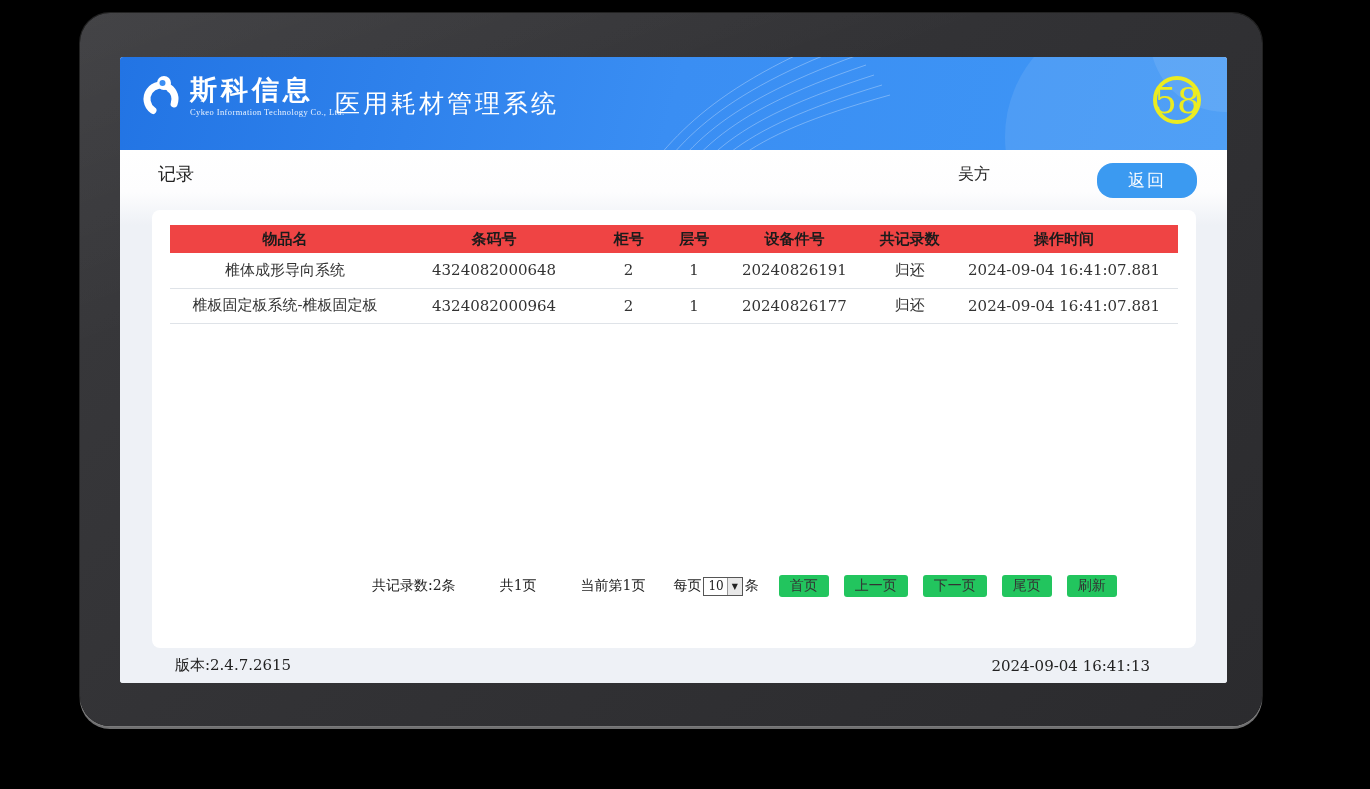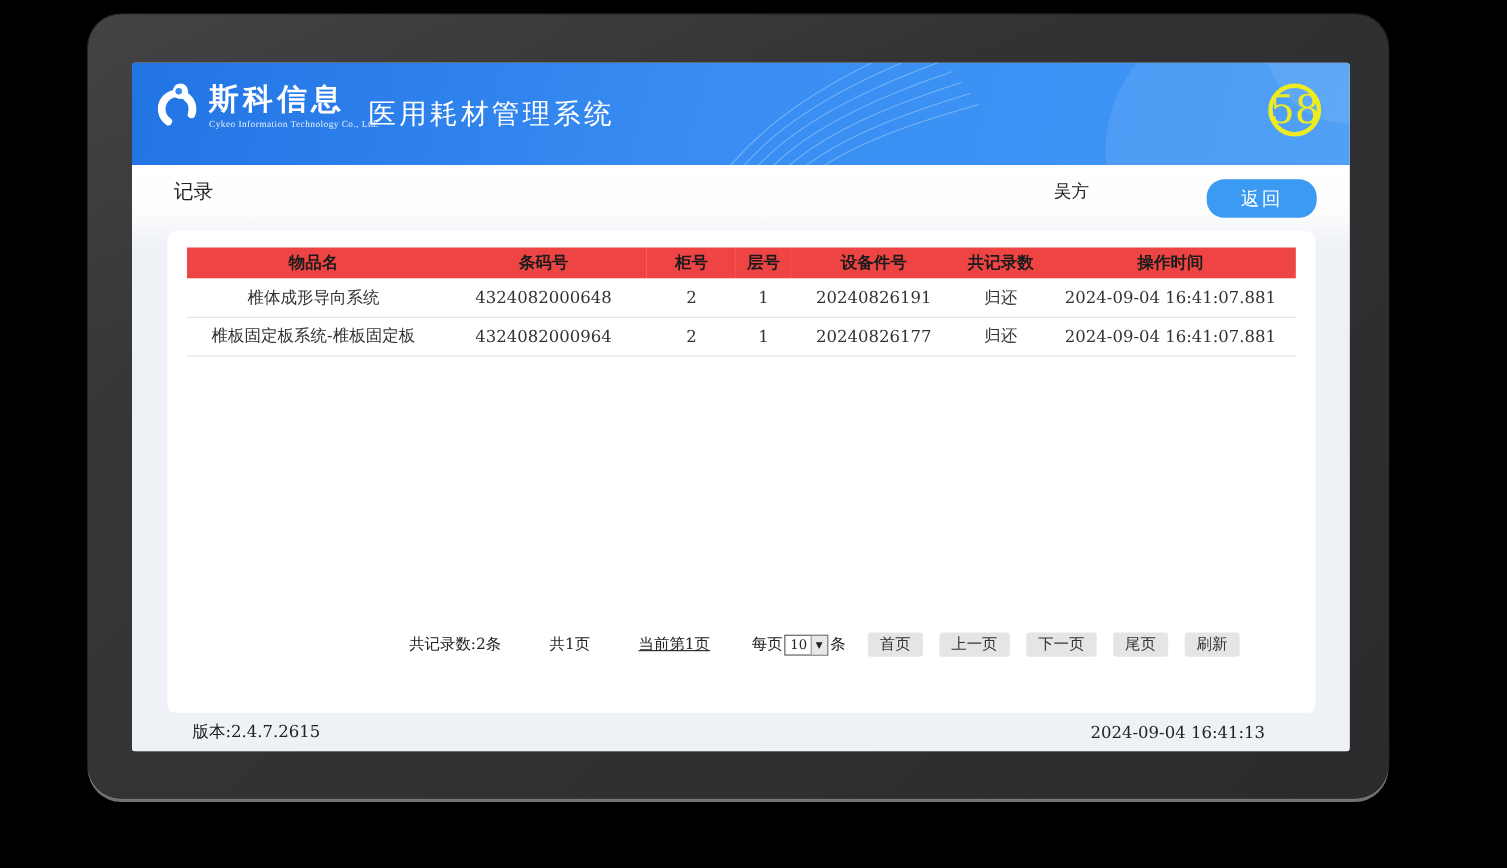--- a/index.html
+++ b/index.html
@@ -61,29 +61,29 @@
   table.rec col:nth-child(5){width:14.9%} table.rec col:nth-child(6){width:8%}
   table.rec col:nth-child(7){width:22.6%}
   table.rec th { background:#ef4444; font-weight:bold; color:#1b1b1b; height:28px;
             text-align:center; font-size:15px; }
   table.rec td { height:35px; text-align:center; border-bottom:1px solid #dfe3e8;
             white-space:nowrap; overflow:hidden; }
 
   .pagination { position:absolute; left:220px; top:363px; width:790px; height:26px;
             display:flex; align-items:center; font-size:14px; color:#222; }
   .pg-text { margin-right:0; white-space:nowrap; }
-  .pg-sp1{ margin-right:44px; } .pg-sp2{ margin-right:44px; } .pg-sp3{ margin-right:38px;text-decoration:underline; }
+  .pg-sp1{ margin-right:44px; } .pg-sp2{ margin-right:44px; } .pg-sp3{ margin-right:28px; }
   .per-page { display:flex; align-items:center; white-space:nowrap; margin-right:20px; }
   .pp-select { display:inline-flex; align-items:center; border:1px solid #555;
             background:#fff; height:19px; margin:0 2px; padding-left:4px;
             font-size:12px; cursor:pointer; }
   .pp-arrow { width:15px; height:17px; margin-left:3px; background:#e8e8e8;
             border-left:1px solid #999; font-size:8px; display:flex;
             align-items:center; justify-content:center; color:#222; }
-  .pg-btn { background:#e5e5e5; border:none; border-radius:3px; height:22px;
+  .pg-btn { background:#22c55e; border:none; border-radius:3px; height:22px;
             padding:0 11px; margin-right:15px; font-size:14px; color:#333;
             cursor:pointer; white-space:nowrap; font-family:inherit; }
 
   .status-bar { position:absolute; left:0; top:498px; width:100%; height:35px;
             display:flex; align-items:center; justify-content:space-between;
             padding:0 77px 0 55px; font-size:15px; color:#222; }
 </style>
 </head>
 <body>
 

